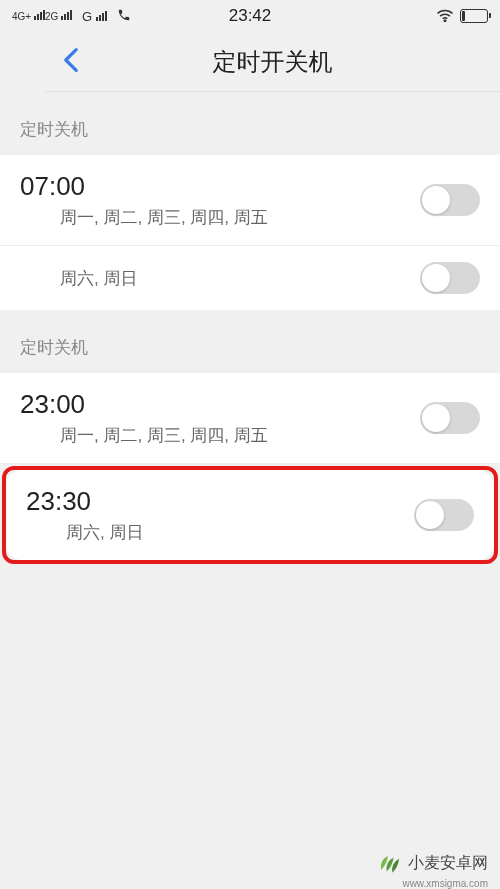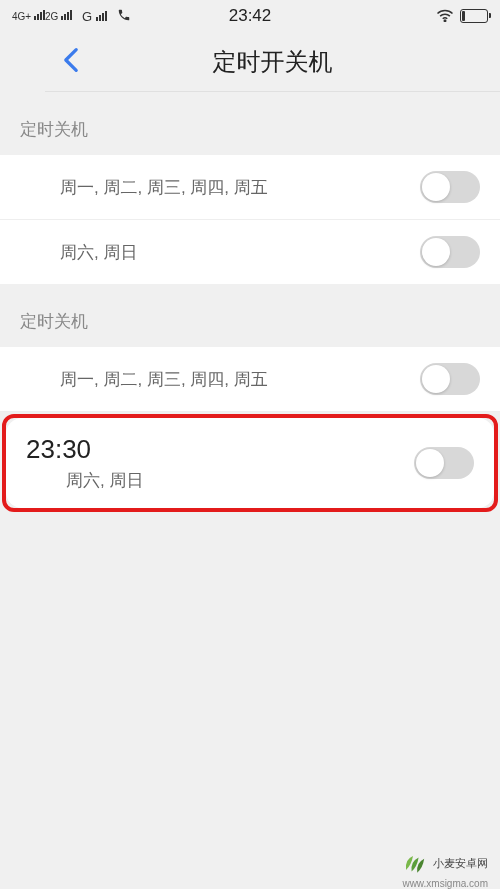--- a/index.html
+++ b/index.html
@@ -140,21 +140,21 @@
       border-bottom: none;
       border-radius: 16px;
     }
     .watermark {
       position: absolute;
       bottom: 12px;
       right: 12px;
       display: flex;
       align-items: center;
       gap: 6px;
-      font-size: 11px;
+      font-size: 16px;
       color: #444;
     }
     .watermark-sub {
       position: absolute;
       bottom: 0px;
       right: 12px;
       font-size: 10px;
       color: #888;
     }
     .leaf-icon {
@@ -249,40 +249,42 @@
         <polyline points="10,2 2,10 10,18"></polyline>
       </svg>
   </div>
   <div class="header-title">定时开关机</div>
 </div>
 
 <div class="section-header">定时关机</div>
 <div class="section-group">
   <div class="row">
     <div class="row-content">
+      <div class="row-time">07:00</div>
       <div class="row-days">周一, 周二, 周三, 周四, 周五</div>
     </div>
     <div class="toggle">
         <div class="toggle-knob"></div>
       </div>
   </div>
   <div class="row" style="border-bottom:none">
     <div class="row-content">
       <div class="row-days">周六, 周日</div>
     </div>
     <div class="toggle">
         <div class="toggle-knob"></div>
       </div>
   </div>
 </div>
 
 <div class="section-header">定时关机</div>
 <div class="section-group">
   <div class="row">
     <div class="row-content">
+      <div class="row-time">23:00</div>
       <div class="row-days">周一, 周二, 周三, 周四, 周五</div>
     </div>
     <div class="toggle">
         <div class="toggle-knob"></div>
       </div>
   </div>
 </div>
 <div class="highlight-box">
   <div class="row">
     <div class="row-content">

